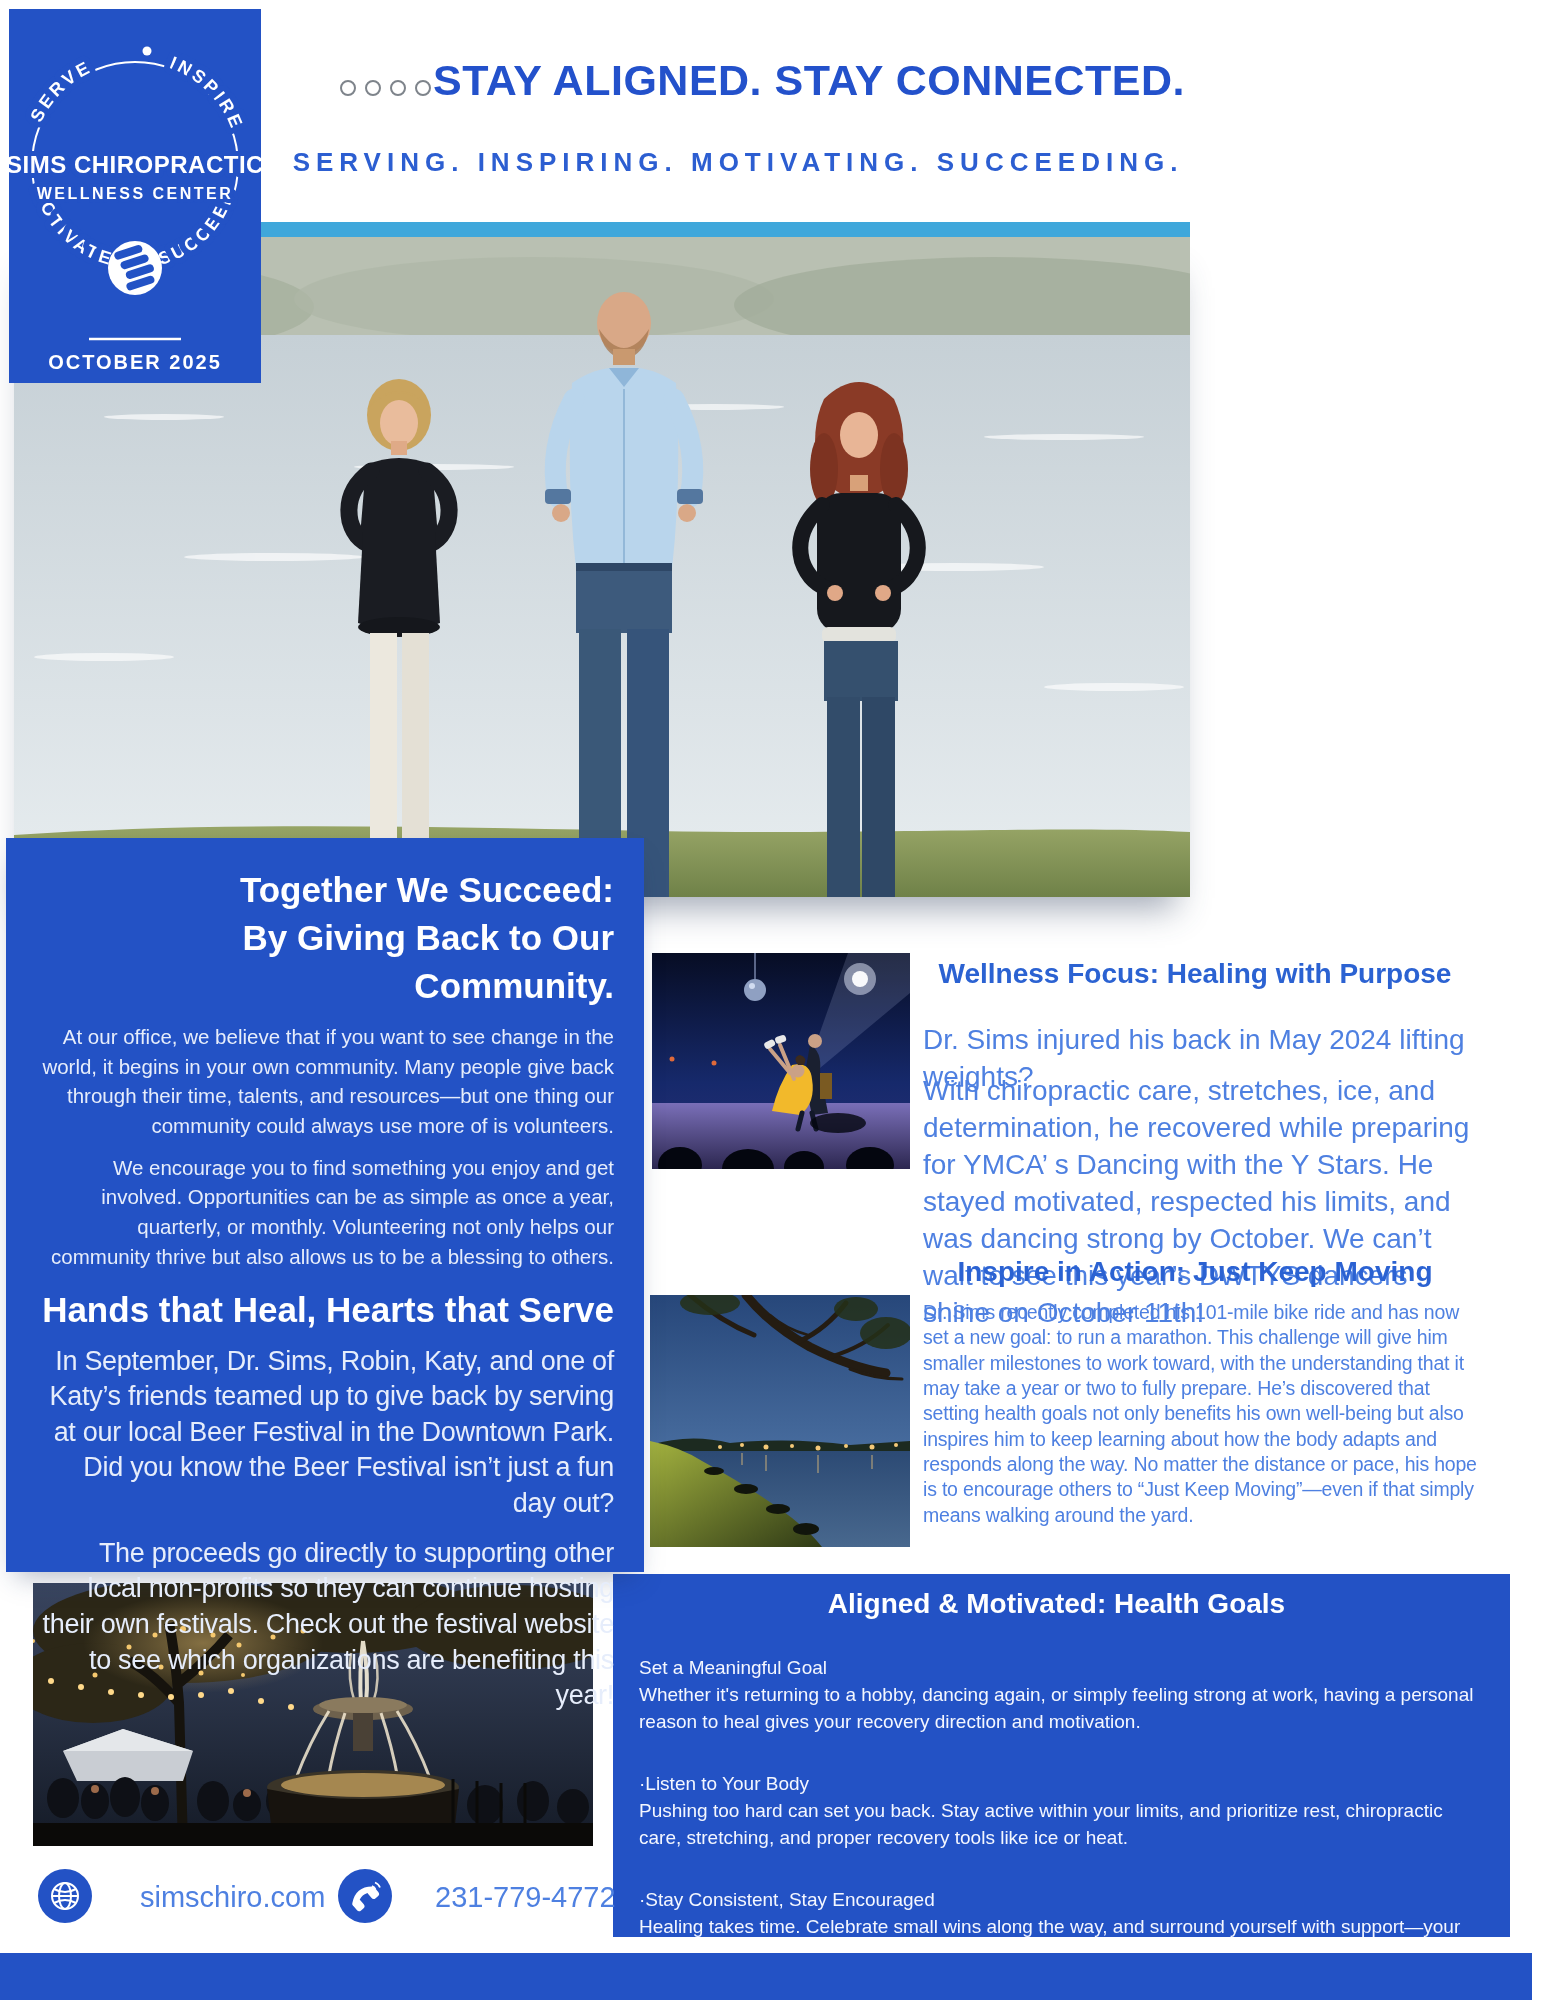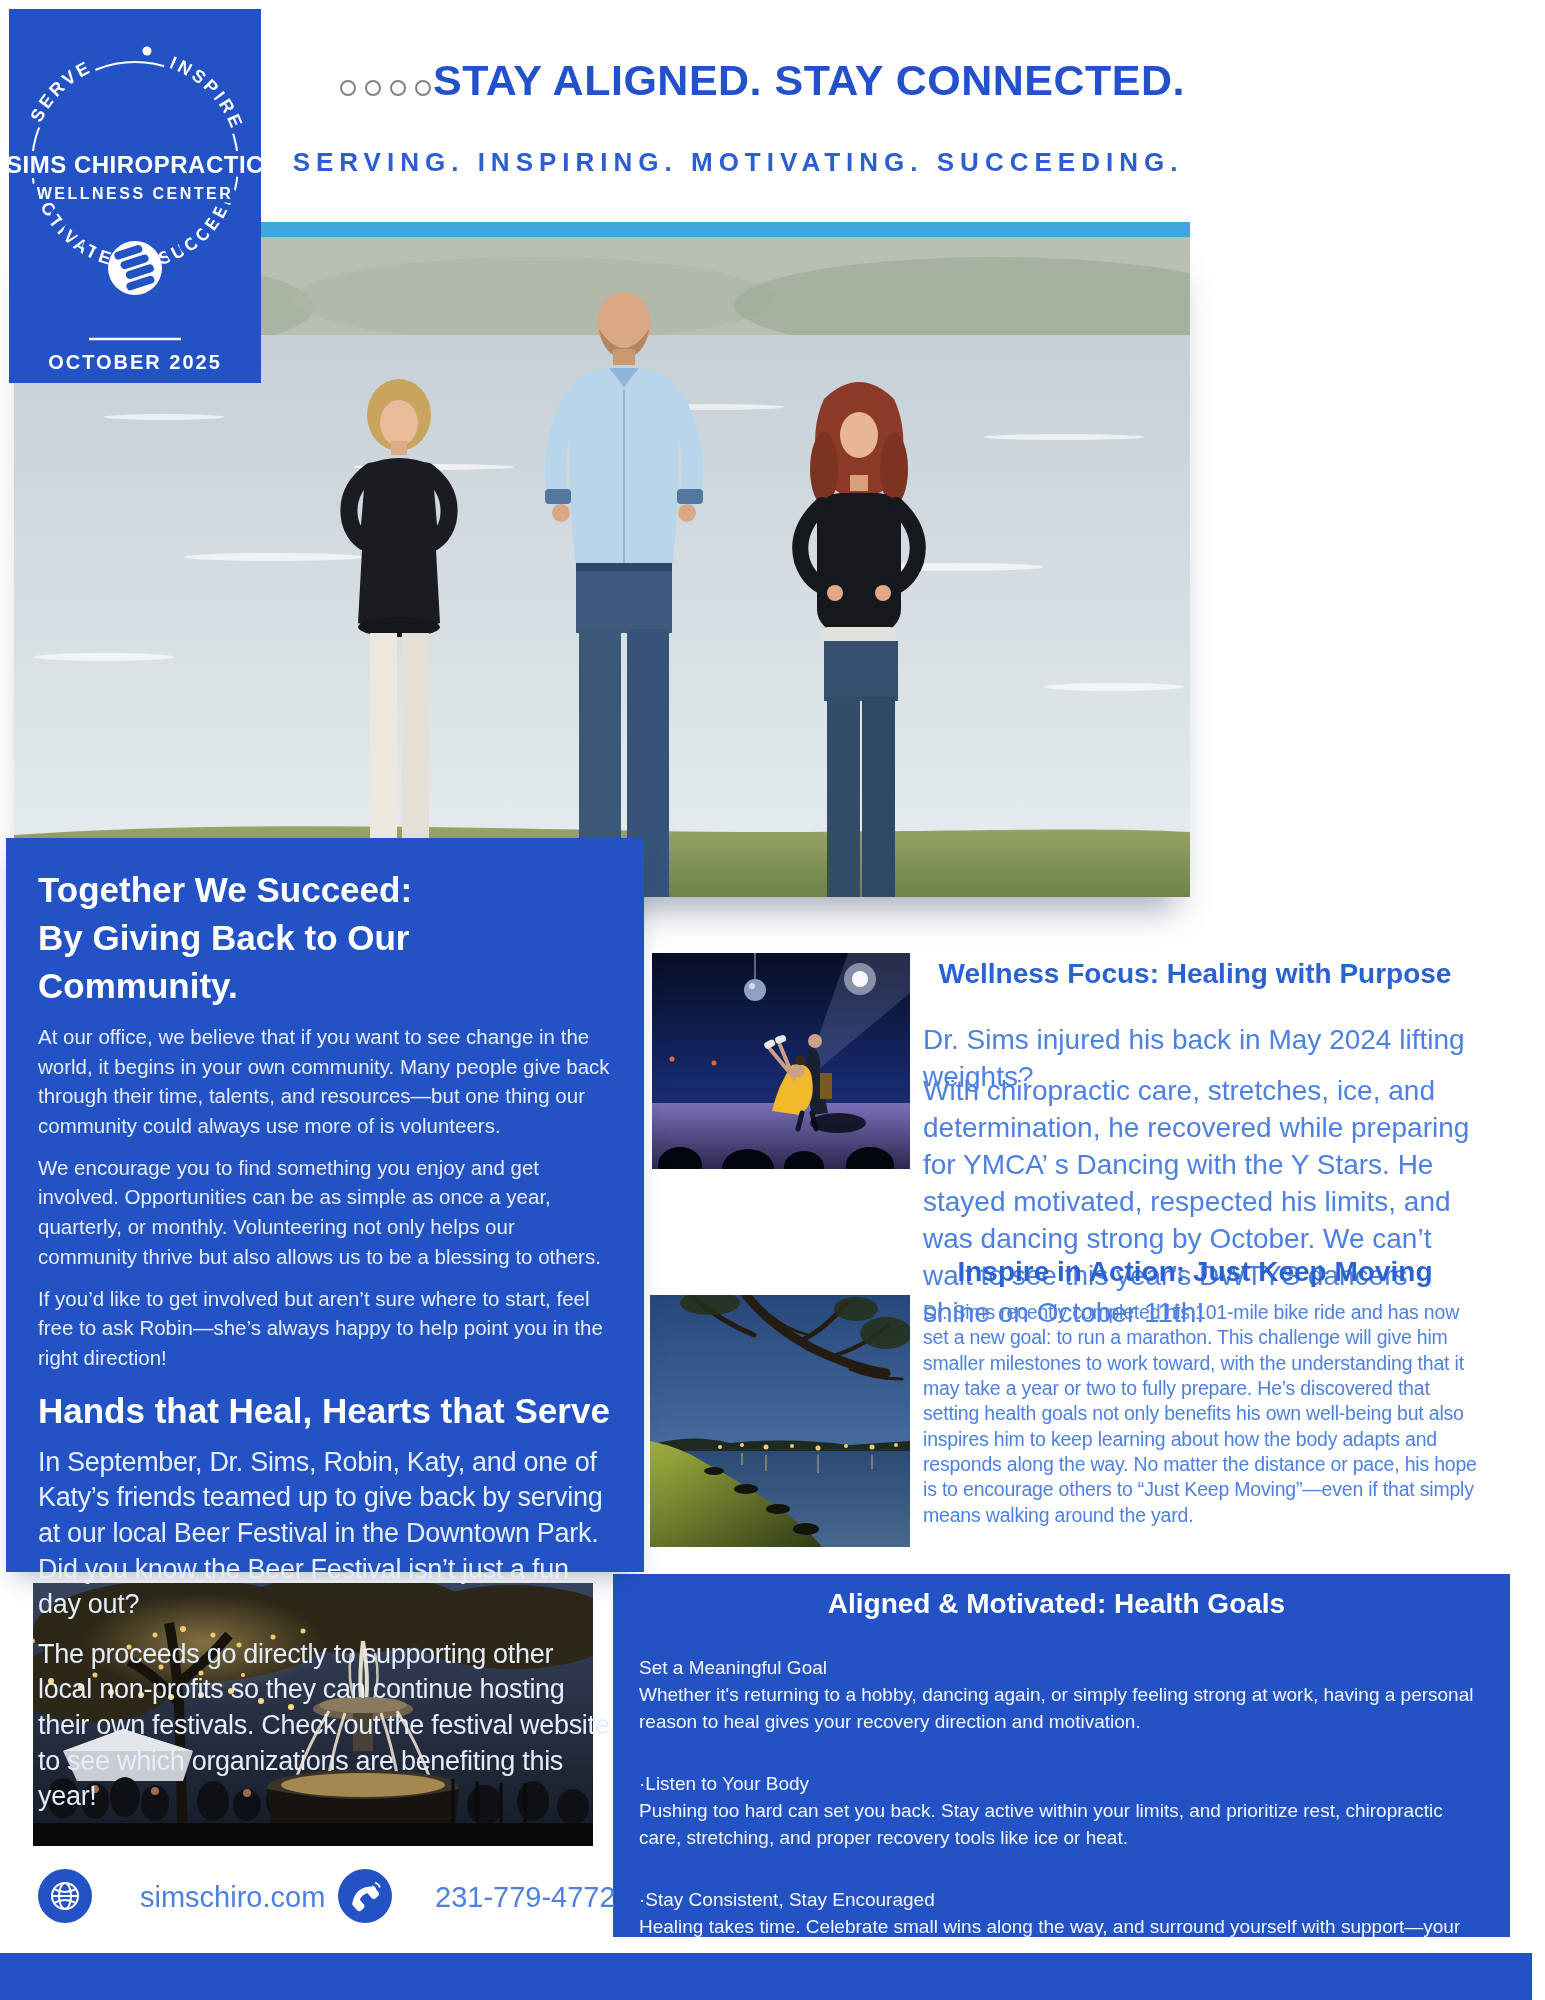--- a/index.html
+++ b/index.html
@@ -23,21 +23,21 @@
   .photo svg{display:block;width:100%;height:100%;}
   .hero{left:14px;top:237px;width:1176px;height:660px;
         box-shadow:0 26px 32px -14px rgba(55,70,100,.45);}
   .dance{left:652px;top:953px;width:258px;height:216px;}
   .lake{left:650px;top:1295px;width:260px;height:252px;}
   .fountain{left:33px;top:1583px;width:560px;height:263px;}
 
   
   .left-box{position:absolute;left:6px;top:838px;width:638px;height:734px;background:#2352c5;
             color:#fff;padding:28px 30px 0 32px;box-sizing:border-box;z-index:5;
-            box-shadow:0 14px 26px -10px rgba(30,50,90,.35);}
+            box-shadow:0 14px 26px -10px rgba(30,50,90,.35);text-align:right;}
   .left-box .h{font-size:35px;line-height:1.37;font-weight:800;color:#ffffff;margin:0;}
   .left-box p{margin:12px 0 0;font-size:20.5px;line-height:1.45;color:#e6edfb;}
   .left-box .h3{margin:18px 0 0;font-size:35px;font-weight:800;color:#ffffff;}
   .left-box p.tight{font-size:27px;line-height:1.32;letter-spacing:-.3px;margin-top:14px;}
 
   
   .rc-heading{position:absolute;left:920px;width:550px;text-align:center;
               font-size:28px;font-weight:800;color:#2b62d2;}
   .wellness-h{top:958px;}
   .inspire-h{top:1256px;}
@@ -188,21 +188,20 @@
     <div class="dot"></div>
   </div>
   <div class="main-title">STAY ALIGNED. STAY CONNECTED.</div>
   <div class="tagline">SERVING. INSPIRING. MOTIVATING. SUCCEEDING.</div>
 
   <div class="left-box">
     <div class="h">Together We Succeed:</div>
     <div class="h">By Giving Back to Our Community.</div>
     <p>At our office, we believe that if you want to see change in the world, it begins in your own community. Many people give back through their time, talents, and resources—but one thing our community could always use more of is volunteers.</p>
     <p>We encourage you to find something you enjoy and get involved. Opportunities can be as simple as once a year, quarterly, or monthly. Volunteering not only helps our community thrive but also allows us to be a blessing to others.</p>
-    <p>If you’d like to get involved but aren’t sure where to start, feel free to ask Robin—she’s always happy to help point you in the right direction!</p>
     <div class="h3">Hands that Heal, Hearts that Serve</div>
     <p class="tight">In September, Dr. Sims, Robin, Katy, and one of Katy’s friends teamed up to give back by serving at our local Beer Festival in the Downtown Park. Did you know the Beer Festival isn’t just a fun day out?</p>
     <p class="tight">The proceeds go directly to supporting other local non-profits so they can continue hosting their own festivals. Check out the festival website to see which organizations are benefiting this year!</p>
   </div>
 
   <div class="photo dance">
     <svg viewBox="0 0 258 216" preserveAspectRatio="none">
       <defs>
         <linearGradient id="stg" x1="0" y1="0" x2="0" y2="1">
           <stop offset="0" stop-color="#070d24"></stop>

